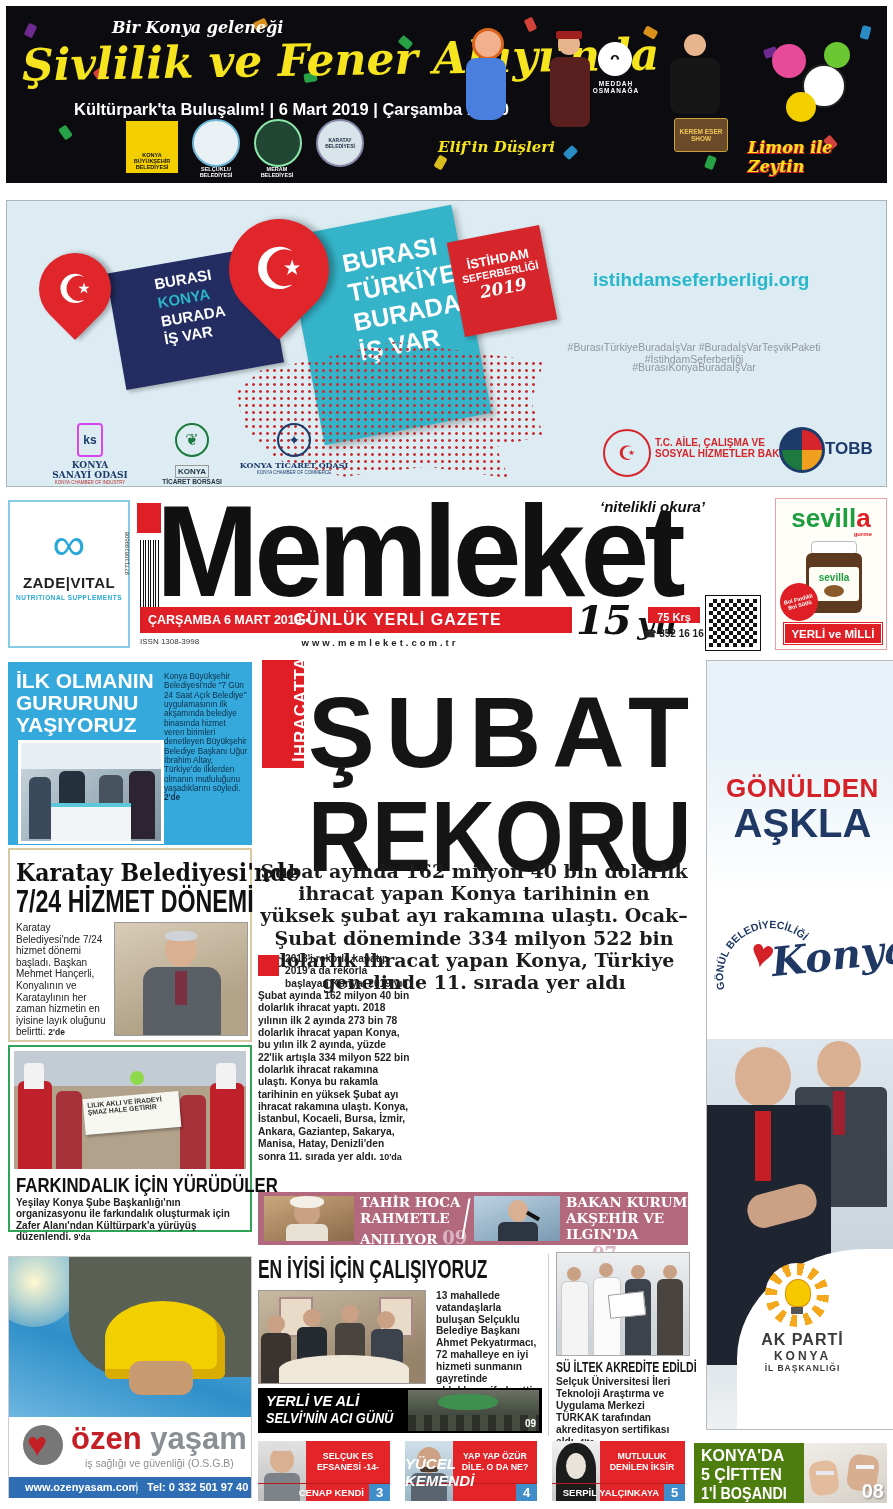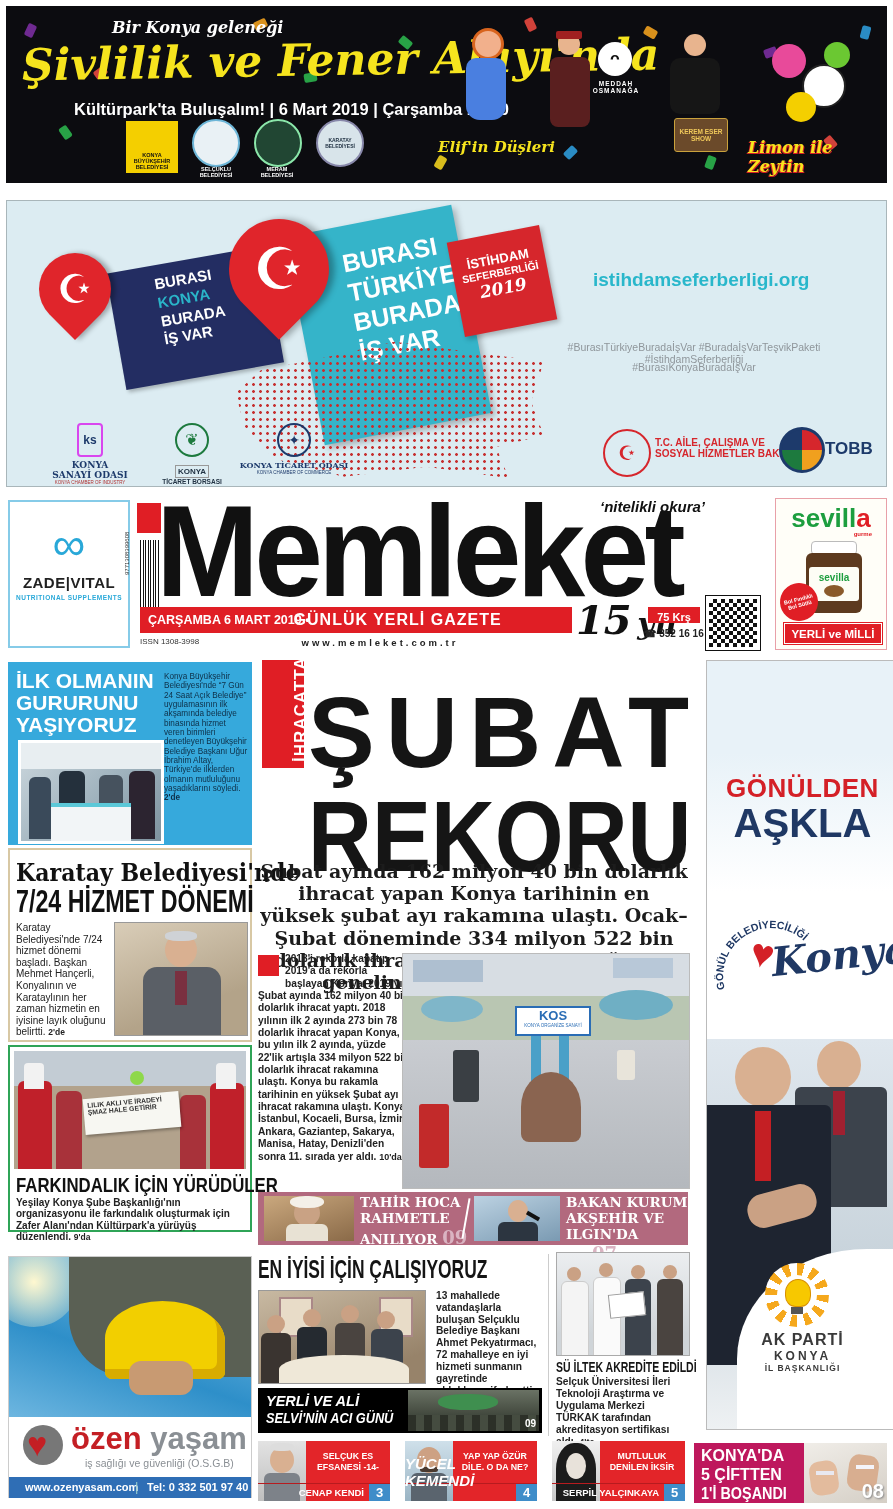--- a/index.html
+++ b/index.html
@@ -281,37 +281,20 @@
   </div>
   <div class="abs" style="left:308px;top:682px;color:#151515;font-weight:bold;line-height:1;">
     <div style="font-size:100px;letter-spacing:11px;">ŞUBAT</div>
     <div style="font-size:100px;margin-top:4px;"><span class="sx" style="transform:scaleX(.885);">REKORU</span></div>
   </div>
   <div class="serif abs" style="left:260px;top:860px;width:428px;font-size:19px;font-weight:bold;color:#1c1c1c;line-height:1.17;text-align:center;">Şubat ayında 162 milyon 40 bin dolarlık ihracat yapan Konya tarihinin en yüksek şubat ayı rakamına ulaştı. Ocak–Şubat döneminde 334 milyon 522 bin dolarlık ihracat yapan Konya, Türkiye genelinde 11. sırada yer aldı</div>
   <div class="abs" style="left:258px;top:953px;width:152px;font-size:10.2px;font-weight:bold;color:#222;line-height:1.21;">
     <span style="float:left;width:21px;height:21px;background:#e01e25;margin:2px 6px 2px 0;"></span>
     <span>2018'i rekorla kapatıp 2019'a da rekorla başlayan Konya, 2019 yılı Şubat ayında 162 milyon 40 bin dolarlık ihracat yaptı. 2018 yılının ilk 2 ayında 273 bin 78 dolarlık ihracat yapan Konya, bu yılın ilk 2 ayında, yüzde 22'lik artışla 334 milyon 522 bin dolarlık ihracat rakamına ulaştı. Konya bu rakamla tarihinin en yüksek Şubat ayı ihracat rakamına ulaştı. Konya, İstanbul, Kocaeli, Bursa, İzmir, Ankara, Gaziantep, Sakarya, Manisa, Hatay, Denizli'den sonra 11. sırada yer aldı.</span> <span class="pg" style="font-size:9px;">10'da</span>
   </div>
-  <div class="photo" style="left:402px;top:953px;width:286px;height:234px;border:1px solid #bbb;background:linear-gradient(180deg,#d7dde3 0 18%,#b9c6b2 18% 55%,#9fae9f 55% 100%);">
-    <span class="abs" style="left:10px;top:6px;width:70px;height:22px;background:#aebfd0;position:absolute;"></span>
-    <span class="abs" style="left:210px;top:4px;width:60px;height:20px;background:#b8c8d8;position:absolute;"></span>
-    <span class="abs" style="left:18px;top:42px;width:62px;height:26px;border-radius:50%;background:#7fb6c9;position:absolute;"></span>
-    <span class="abs" style="left:196px;top:36px;width:74px;height:30px;border-radius:50%;background:#6fafc4;position:absolute;"></span>
-    <span class="abs" style="left:0;top:86px;width:286px;height:148px;background:linear-gradient(180deg,#c9ccd1,#b4b8bd);position:absolute;"></span>
-    <span class="abs" style="left:128px;top:60px;width:10px;height:120px;background:#4aa0c8;position:absolute;"></span>
-    <span class="abs" style="left:156px;top:60px;width:10px;height:120px;background:#4aa0c8;position:absolute;"></span>
-    <span class="abs" style="left:118px;top:118px;width:60px;height:70px;background:#8a6450;border-radius:50% 50% 8px 8px;position:absolute;"></span>
-    <span class="abs" style="left:112px;top:52px;width:72px;height:26px;background:#fff;border:2px solid #2a6db5;position:absolute;text-align:center;">
-      <span style="font-size:13px;font-weight:bold;color:#2a6db5;line-height:15px;display:block;">KOS</span>
-      <span style="font-size:4.5px;color:#2a6db5;display:block;">KONYA ORGANİZE SANAYİ</span>
-    </span>
-    <span class="abs" style="left:50px;top:96px;width:26px;height:52px;background:#3a3f44;border-radius:3px;position:absolute;"></span>
-    <span class="abs" style="left:16px;top:150px;width:30px;height:64px;background:#c22a2a;border-radius:3px;position:absolute;"></span>
-    <span class="abs" style="left:214px;top:96px;width:18px;height:30px;background:#e8e4da;border-radius:3px;position:absolute;"></span>
-  </div>
 
   <div class="abs" style="left:258px;top:1192px;width:430px;height:53px;background:#b2697e;">
     <div class="photo" style="left:6px;top:4px;width:90px;height:45px;background:linear-gradient(160deg,#caa87e,#8a6a48);">
       <span class="head" style="left:30px;top:4px;width:26px;height:26px;background:#c9a284;position:absolute;"></span>
       <span class="abs" style="left:26px;top:0;width:34px;height:12px;background:#f4f0e8;border-radius:45%;position:absolute;"></span>
       <span class="figure" style="left:22px;top:28px;width:42px;height:17px;background:#e8e2d4;position:absolute;"></span>
     </div>
     <div class="serif abs" style="left:102px;top:3px;font-size:13.5px;font-weight:bold;color:#fff;line-height:1.18;">
       <div>TAHİR HOCA</div>
       <div>RAHMETLE</div>
@@ -442,21 +425,21 @@
       <span class="abs" style="left:84px;top:268px;width:12px;height:7px;background:#555;position:absolute;"></span>
       <span class="abs" style="left:0;top:292px;width:191px;text-align:center;position:absolute;">
         <span style="display:block;font-size:16px;font-weight:bold;color:#3a3a3a;letter-spacing:1px;">AK PARTİ</span>
         <span style="display:block;font-size:12px;font-weight:bold;color:#3a3a3a;letter-spacing:3px;">KONYA</span>
         <span style="display:block;font-size:8.5px;font-weight:bold;color:#3a3a3a;letter-spacing:1px;">İL BAŞKANLIĞI</span>
       </span>
     </div>
   </div>
 
   <div class="abs" style="left:694px;top:1443px;width:193px;height:60px;">
-    <div class="abs" style="left:0;top:0;width:110px;height:60px;background:#be185d;color:#fff;font-weight:bold;font-size:16px;line-height:1.2;padding:3px 0 0 7px;box-sizing:border-box;">
+    <div class="abs" style="left:0;top:0;width:110px;height:60px;background:#4d7c0f;color:#fff;font-weight:bold;font-size:16px;line-height:1.2;padding:3px 0 0 7px;box-sizing:border-box;">
       <div>KONYA'DA</div>
       <div>5 ÇİFTTEN</div>
       <div><span class="sx" style="transform:scaleX(.9);">1'İ BOŞANDI</span></div>
     </div>
     <div class="photo" style="left:110px;top:0;width:83px;height:60px;background:linear-gradient(160deg,#f0ede8,#d5cfc6);">
       <span class="abs" style="left:6px;top:18px;width:28px;height:34px;background:#e3bb9d;border-radius:10px;transform:rotate(-8deg);position:absolute;"></span>
       <span class="abs" style="left:44px;top:12px;width:30px;height:36px;background:#d8ae90;border-radius:10px;transform:rotate(8deg);position:absolute;"></span>
       <span class="abs" style="left:12px;top:28px;width:18px;height:4px;background:#e8e8f0;position:absolute;"></span>
       <span class="abs" style="left:52px;top:22px;width:18px;height:4px;background:#f4f4fa;position:absolute;"></span>
       <span class="abs" style="right:3px;bottom:0px;font-size:20px;font-weight:bold;color:#fff;text-shadow:1px 1px 2px #888;position:absolute;">08</span>

